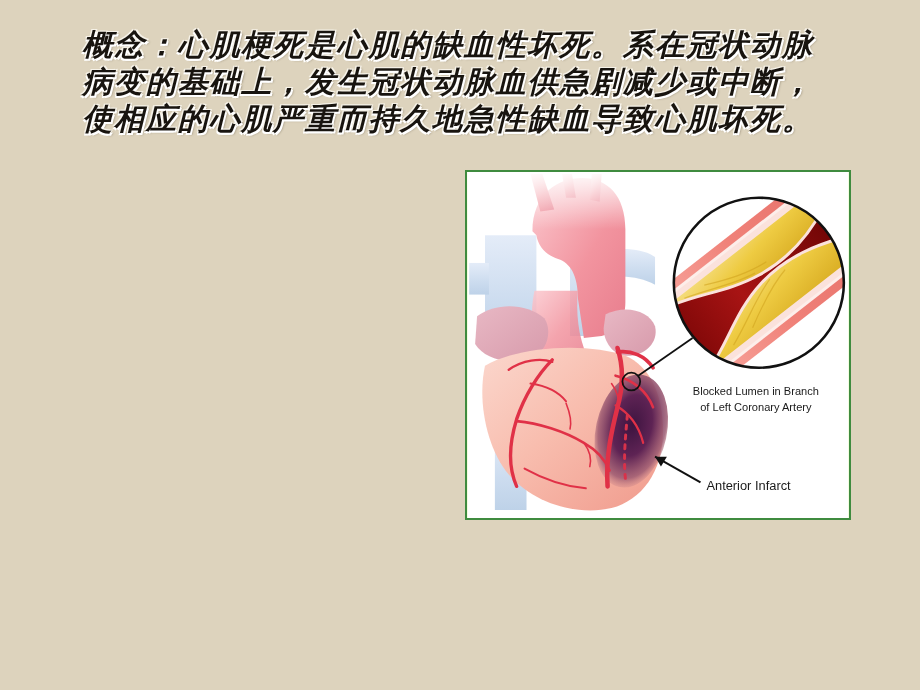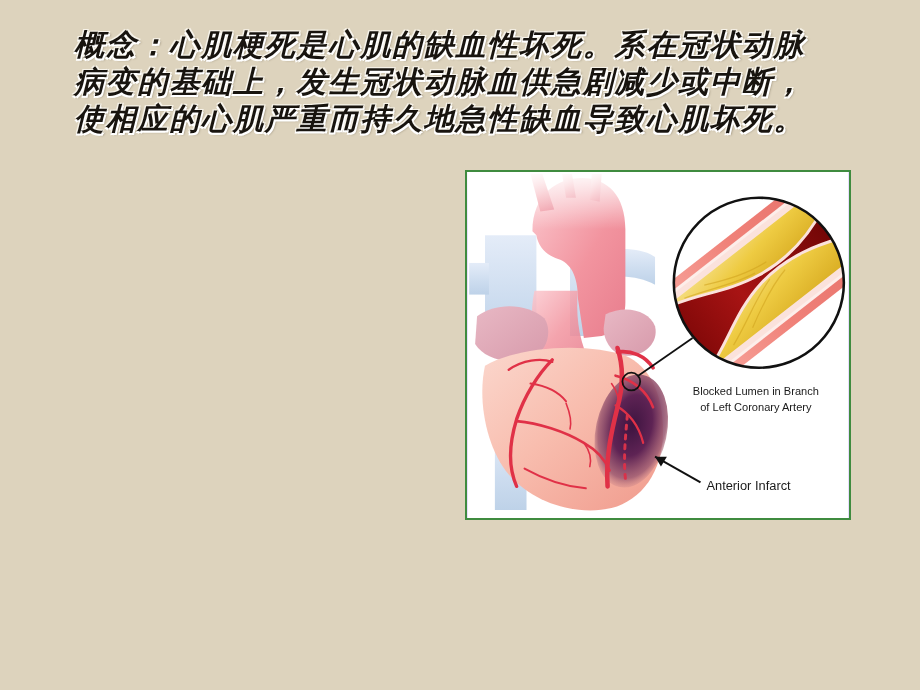--- a/index.html
+++ b/index.html
@@ -23,20 +23,21 @@
 
   
   .cn-block {
     position: absolute;
     font-family: "Liberation Serif", "DejaVu Serif", serif;
     font-style: italic;
     font-weight: bold;
     letter-spacing: 0.06em;
     white-space: pre-wrap;
     word-break: break-all;
+    text-align: center;
   }
 
   #concept-text {
     left: 74px;
     top: 26px;
     width: 748px;
     font-size: 30px;
     line-height: 37px;
     color: #18140f;
     text-shadow:
@@ -57,21 +58,21 @@
     text-shadow: 1px 1px 0 rgba(255,255,255,0.35);
   }
 
   
   #figure-panel {
     position: absolute;
     left: 465px;
     top: 170px;
     width: 386px;
     height: 350px;
-    background: #8b5cf6;
+    background: #bef264;
     border: 2px solid #3f8b3f;
     box-sizing: border-box;
     overflow: hidden;
   }
   #figure-svg {
     display: block;
     width: 100%;
     height: 100%;
   }
 

